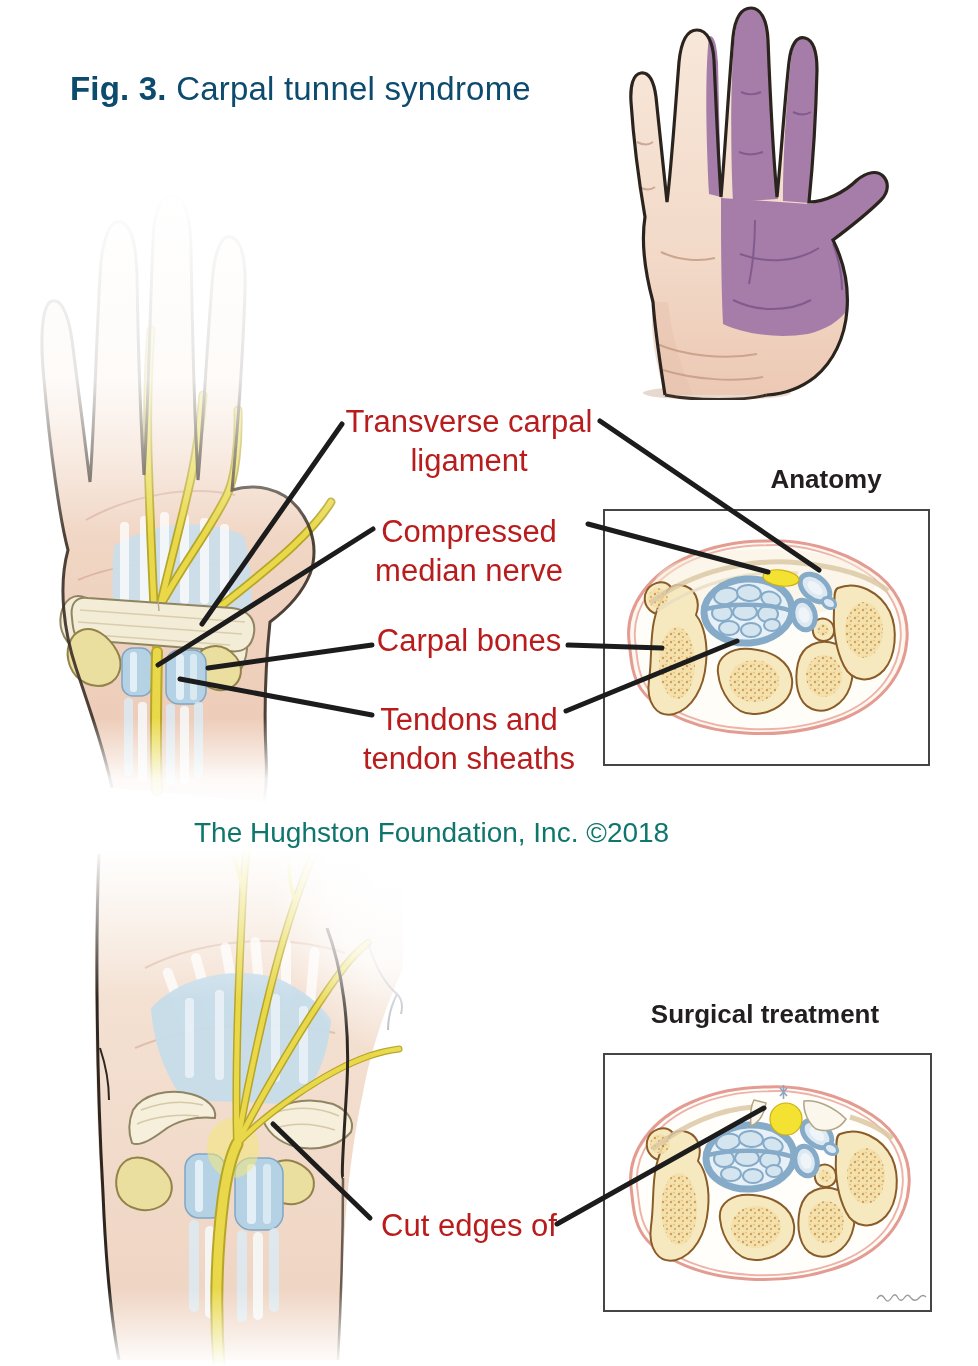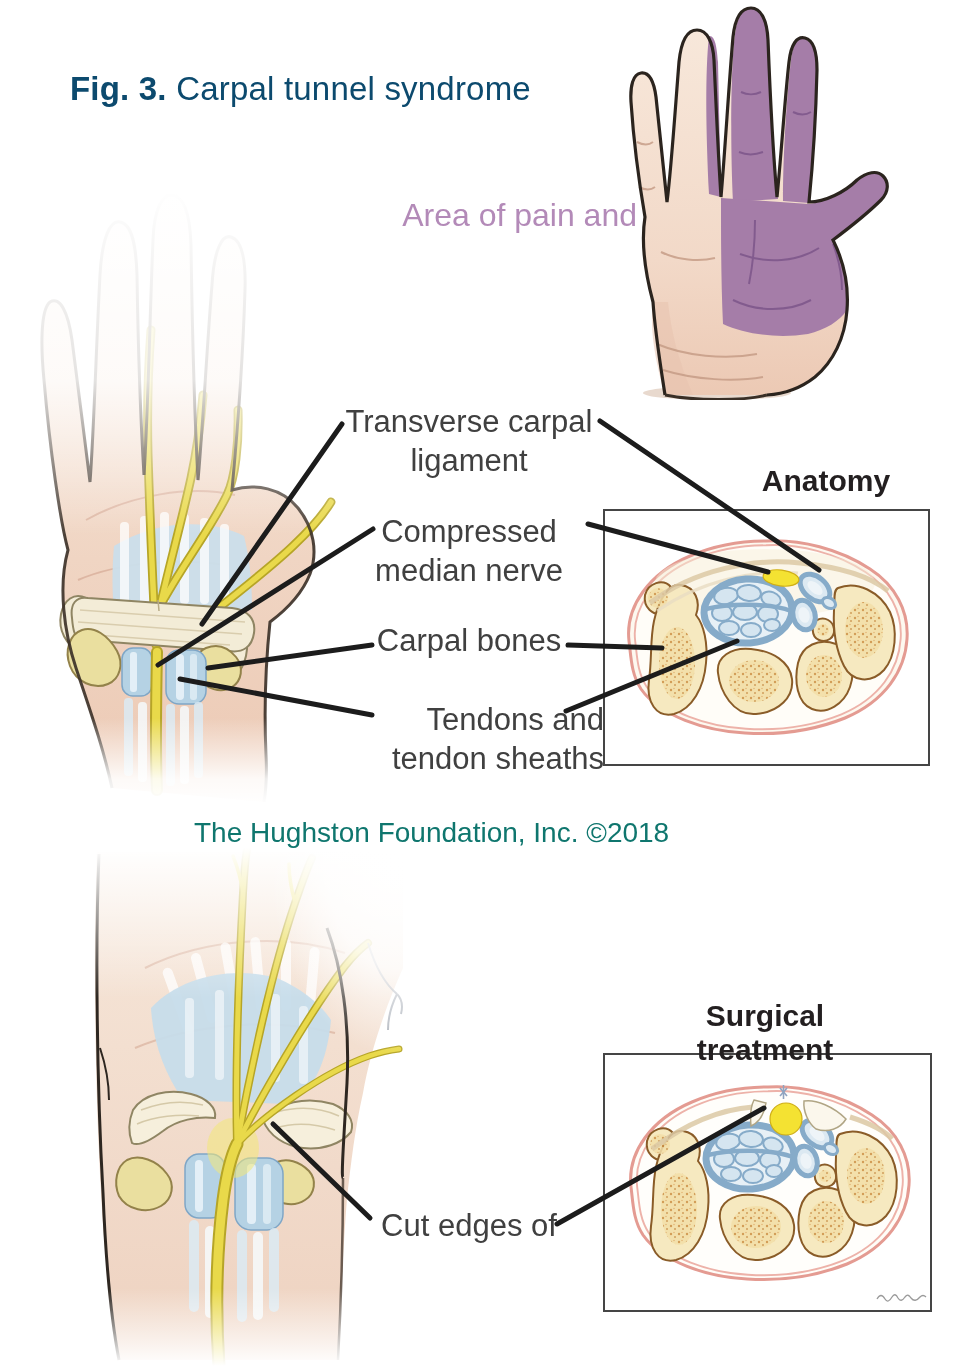--- a/index.html
+++ b/index.html
@@ -10,24 +10,24 @@
   }
   .abs { position:absolute; }
   .fig-title { left:70px; top:70px; font-size:33px; letter-spacing:.2px; color:#0c4a6e; white-space:nowrap; }
   .fig-title b { font-weight:bold; }
   .pain-caption {
     left:317px; top:193px; width:320px; text-align:right;
     font-size:32px; line-height:44px; color:#b38ab8;
   }
   .lead-label {
     width:270px; left:334px; text-align:center;
-    font-size:31px; line-height:39px; color:#404040; z-index:20;
+    font-size:31px; line-height:39px; color:#b91c1c; z-index:20;
   }
   .lead-label div { white-space:nowrap; }
-  .panel-heading { font-weight:bold; font-size:30px; color:#231f20; width:260px; text-align:center; z-index:20; }
+  .panel-heading { font-weight:bold; font-size:26px; color:#231f20; width:260px; text-align:center; z-index:20; }
   .panel-box { background:#ffffff; border:2px solid #454545; z-index:5; }
   .credit { left:194px; top:817px; font-size:28px; color:#0f766e; white-space:nowrap; z-index:20; }
   .illo { z-index:1; }
   #leader-overlay { left:0; top:0; z-index:50; pointer-events:none; }
 </style>
 </head>
 <body>
 
 <div class="abs fig-title">
   <b>Fig. 3.</b>
@@ -65,21 +65,20 @@
     <path d="M 52 342 C 80 354 120 358 152 352"></path>
     <path d="M 58 368 C 90 378 130 380 158 375"></path>
     <path d="M 32 140 C 38 143 44 143 48 140"></path>
     <path d="M 34 185 C 40 188 46 188 50 185"></path>
   </g>
   <path fill="none" stroke="#2b241e" stroke-width="3.2" d="M 60 393 C 55 360 50 330 48 300 C 40 270 36 240 40 215 C 34 180 28 130 26 100 C 25 84 28 72 36 71 C 44 70 49 80 51 95 C 55 130 58 165 62 200 C 66 170 70 110 74 60 C 76 40 82 28 92 28 C 102 28 108 40 109 58 C 111 100 113 150 116 195 C 120 150 124 80 128 35 C 130 16 136 6 146 6 C 156 6 162 18 163 38 C 165 90 168 150 172 195 C 176 155 180 95 184 60 C 186 42 192 34 200 36 C 208 38 212 50 212 68 C 211 110 208 160 204 200 C 220 200 240 190 252 178 C 262 170 272 168 278 174 C 284 180 284 190 276 198 C 262 212 244 226 228 238 C 238 258 244 282 242 308 C 240 336 228 360 210 375 C 196 386 178 392 162 393"></path>
   <path fill="none" stroke="#3a2f26" stroke-width="3" d="M 60 393 C 90 399 138 399 162 393"></path>
 </svg>
 
 <div class="abs pain-caption">
-  <div>Area of pain and</div>
 </div>
 
 <svg class="abs illo" style="left:20px; top:190px;" width="335" height="615" viewBox="0 0 335 615">
   <defs>
     <linearGradient id="skinA" x1="0" y1="0" x2="0" y2="1">
       <stop offset="0" stop-color="#f9ece1"></stop>
         <stop offset=".6" stop-color="#f0d5c3"></stop>
         <stop offset="1" stop-color="#ecc9b4"></stop>
     </linearGradient>
     <linearGradient id="fadeTopA" x1="0" y1="0" x2="0" y2="1">
@@ -163,21 +162,21 @@
   <div>Transverse carpal</div>
   <div>ligament</div>
 </div>
 <div class="abs lead-label" style="top:512px;">
   <div>Compressed</div>
   <div>median nerve</div>
 </div>
 <div class="abs lead-label" style="top:621px;">
   <div>Carpal bones</div>
 </div>
-<div class="abs lead-label" style="top:700px;text-align:right;">
+<div class="abs lead-label" style="top:700px;">
   <div>Tendons and</div>
   <div>tendon sheaths</div>
 </div>
 
 <div class="abs panel-heading" style="left:696px; top:464px;">Anatomy</div>
 <div class="abs panel-box" style="left:603px; top:509px; width:327px; height:257px;">
 <svg width="323" height="253" viewBox="0 0 323 253">
   <defs>
     <pattern id="stipA" width="8" height="8" patternUnits="userSpaceOnUse">
       <rect width="8" height="8" fill="#f3dfa8"></rect>

